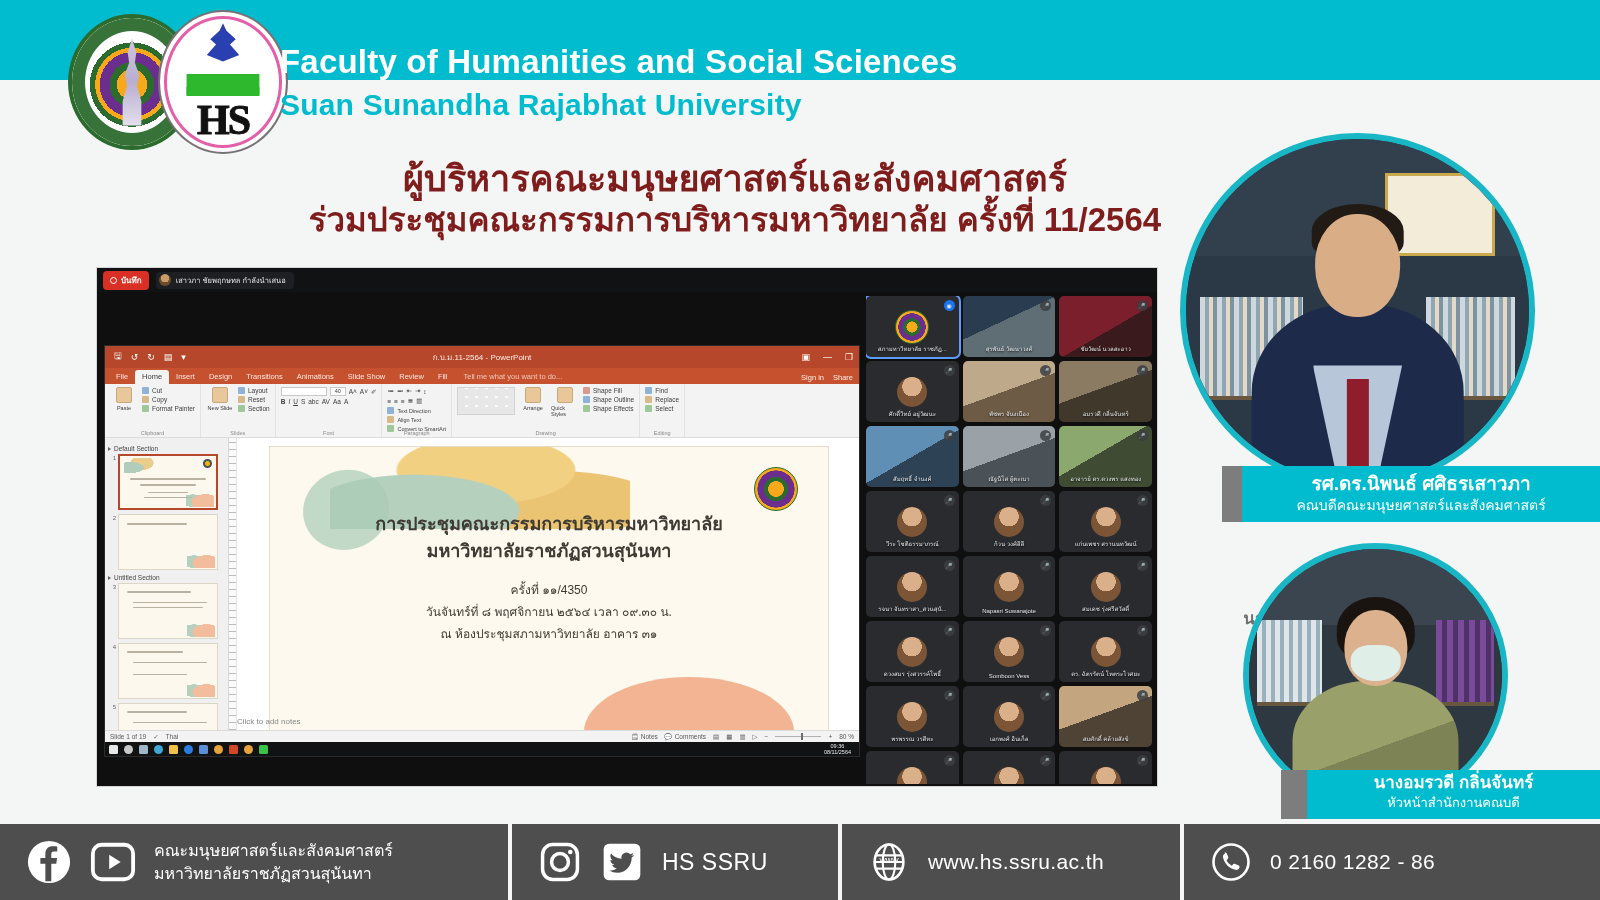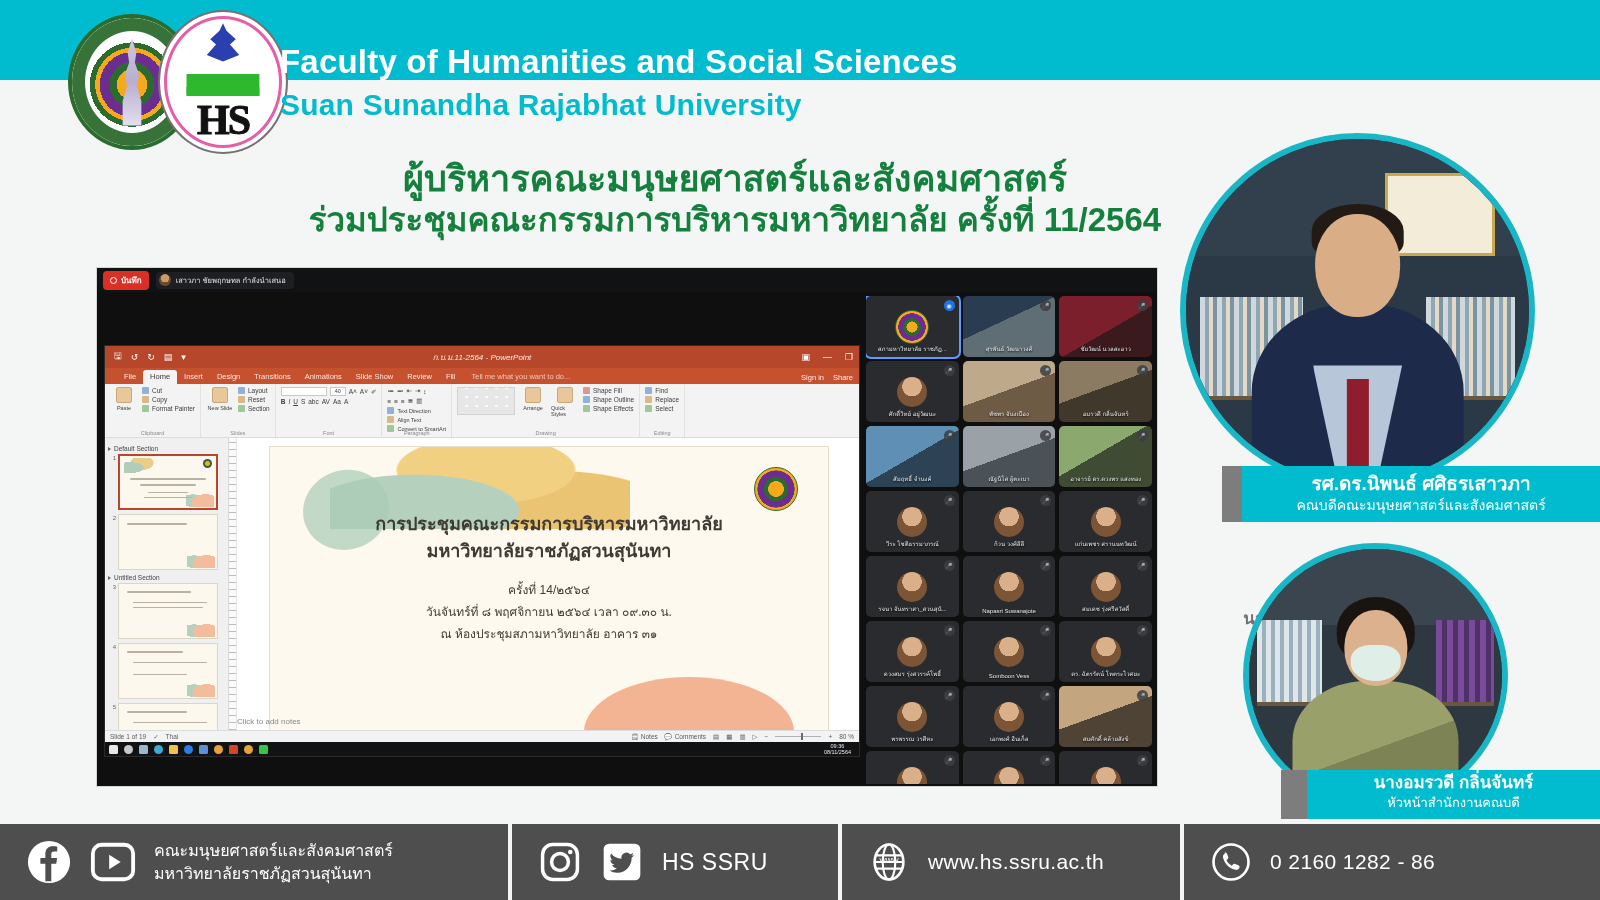--- a/index.html
+++ b/index.html
@@ -94,21 +94,21 @@
     font-size: 30px; font-weight: bold;
     color: #00bcce; letter-spacing: .2px;
     white-space: nowrap;
   }
 
   
   .title-block {
     position: absolute; left: 300px; top: 158px;
     width: 870px;
     text-align: center;
-    color: #15803d;
+    color: #7f1d1d;
   }
   .title-l1 {
     font-size: 36px; font-weight: bold; line-height: 1.15;
     white-space: nowrap;
   }
   .title-l2 {
     font-size: 33px; font-weight: bold; line-height: 1.25;
     white-space: nowrap;
   }
 
@@ -157,30 +157,30 @@
     border: 1px solid #2b2b2b;
     overflow: hidden;
   }
   .ppt-title {
     height: 22px; background: #b7472a;
     display: flex; align-items: center; position: relative;
   }
   .qat { display: flex; align-items: center; gap: 9px; padding-left: 9px; color: #fff; font-size: 9px; }
   .ppt-doc-title {
     position: absolute; left: 0; right: 0; text-align: center;
-    font-size: 8px; color: #fdece6; font-style: italic;
+    font-size: 8px; color: #fdece6;
   }
   .win-btns {
     position: absolute; right: 6px; display: flex; gap: 13px;
     color: #fff; font-size: 9px;
   }
   .ppt-tabs {
     height: 16px; background: #c5512f;
     display: flex; align-items: flex-end; position: relative;
-    padding-left: 12px;
+    padding-left: 4px;
   }
   .ppt-tabs .tab {
     font-size: 7.5px; color: #fbe5dd;
     padding: 2px 7px 3px;
   }
   .ppt-tabs .tab.active {
     background: #f3f3f3; color: #3b3b3b;
     border-radius: 3px 3px 0 0; font-weight: normal;
   }
   .tellme { font-size: 7.5px; color: #f3c8bb; padding: 2px 0 3px 9px; }
@@ -739,21 +739,21 @@
         <span class="ruler-v"></span>
         <div class="slide-canvas">
           <i class="sc-leaf-top"></i>
           <i class="sc-leaf-left"></i>
           <i class="sc-blob"></i>
           <i class="sc-seal"></i>
           <div class="sc-text">
             <div class="sc-h1">การประชุมคณะกรรมการบริหารมหาวิทยาลัย</div>
             <div class="sc-h1">มหาวิทยาลัยราชภัฏสวนสุนันทา</div>
             <div class="sc-sub">
-              <div>ครั้งที่ 14/๒๕๖๔</div>
+              <div>ครั้งที่ ๑๑/4350</div>
               <div>วันจันทร์ที่ ๘ พฤศจิกายน ๒๕๖๔ เวลา ๐๙.๓๐ น.</div>
               <div>ณ ห้องประชุมสภามหาวิทยาลัย อาคาร ๓๑</div>
             </div>
           </div>
         </div>
       </div>
     </div>
 
     <div class="notes-strip">Click to add notes</div>
 

